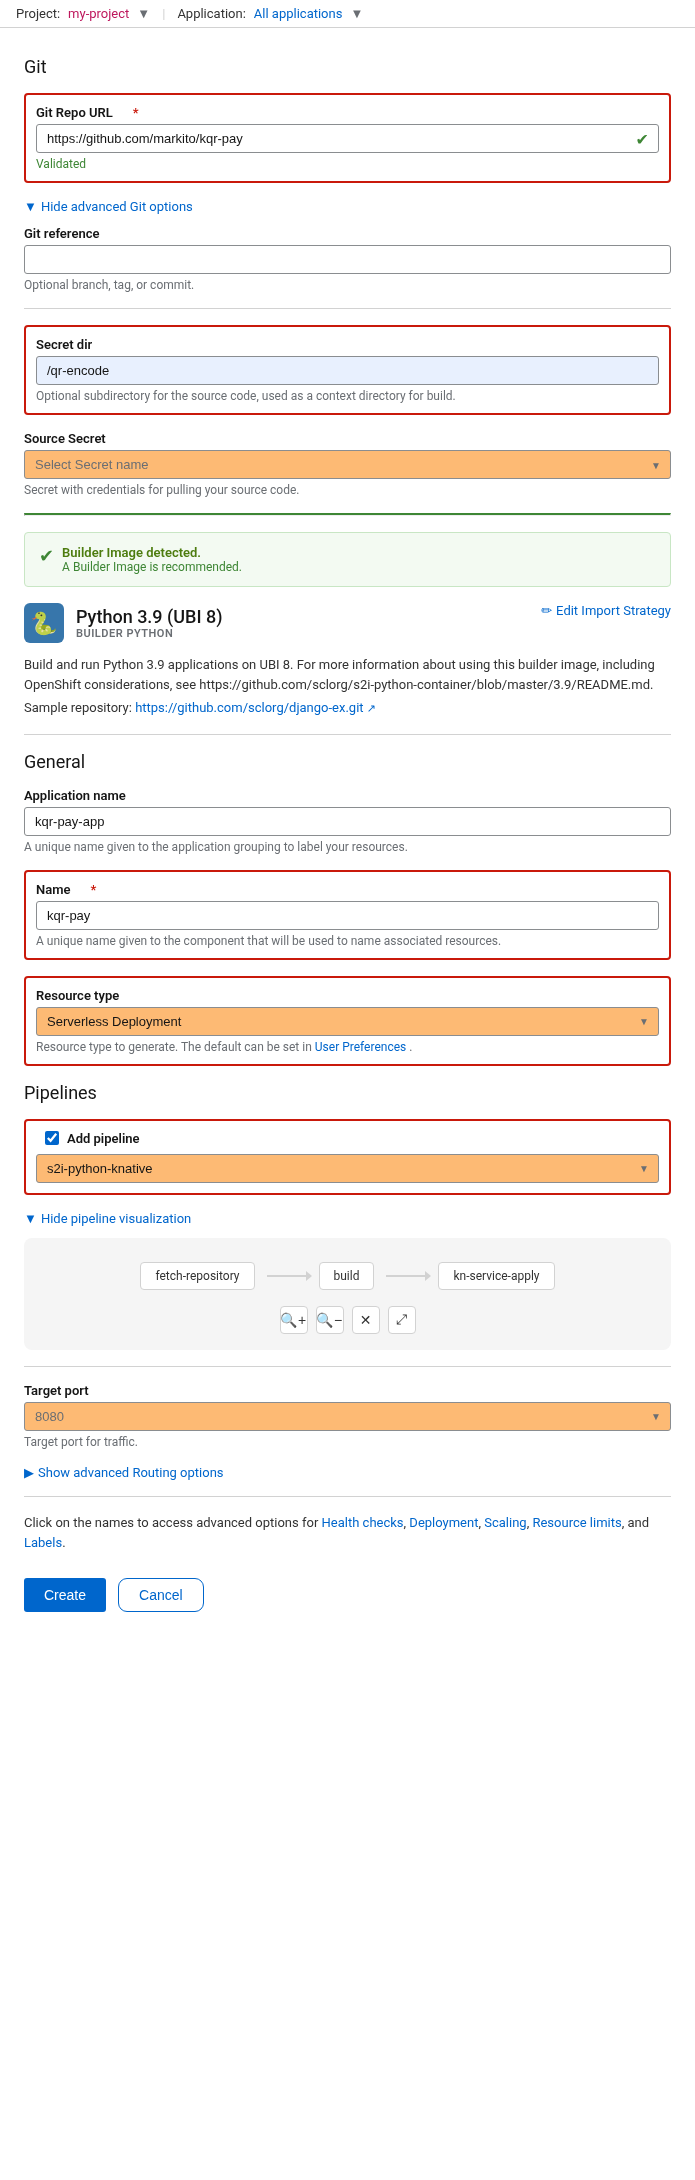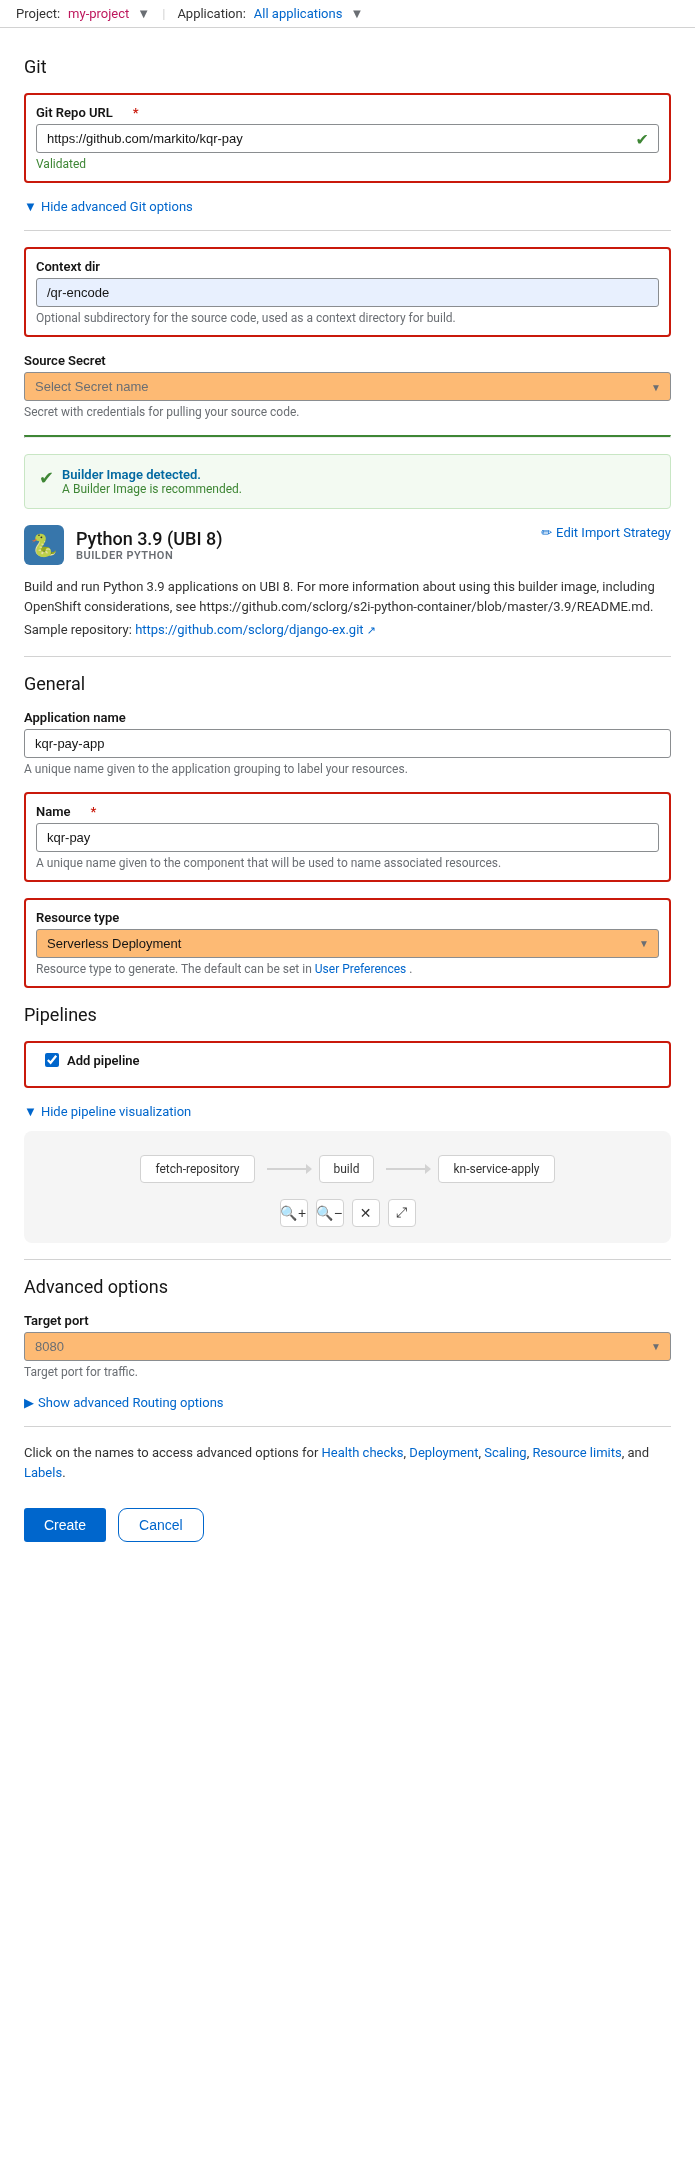--- a/index.html
+++ b/index.html
@@ -157,21 +157,21 @@
       border-radius: 4px;
       padding: 12px 14px;
       margin-bottom: 16px;
       display: flex;
       align-items: flex-start;
       gap: 8px;
     }
 
     .builder-detected-text .title {
       font-weight: 600;
-      color: #0369a1;
+      color: #4d7c0f;
       font-size: 13px;
     }
 
     .builder-detected-text .subtitle {
       font-size: 12px;
       color: #3e8635;
     }
 
     .builder-image-row {
       display: flex;
@@ -403,25 +403,30 @@
       <span class="check-icon">✔</span>
     </div>
     <div class="validated-text">Validated</div>
   </div>
 
   <a class="toggle-link">
     <span>▼</span>
     <span>Hide advanced Git options</span>
   </a>
 
+  <div class="field-group">
+    <div class="field-label">Git reference</div>
+    <input class="field-input" type="text" placeholder="" style="">
+    <div class="field-hint">Optional branch, tag, or commit.</div>
+  </div>
 
   <hr class="divider">
 
   <div class="red-border">
-    <div class="field-label">Context dir</div>
+    <div class="field-label">Secret dir</div>
     <input class="field-input" type="text" style="background: rgb(232, 240, 254);" value="/qr-encode">
     <div class="field-hint">Optional subdirectory for the source code, used as a context directory for build.</div>
   </div>
 
   <div class="field-group">
     <div class="field-label">Source Secret</div>
     <div class="select-wrapper">
       <select class="field-select">
         <option value="">Select Secret name</option>
       </select>
@@ -495,20 +500,25 @@
     </div>
   </div>
 
   <h2 class="section-title">Pipelines</h2>
 
   <div class="red-border">
     <div class="checkbox-row">
       <input type="checkbox" class="checkbox-input" checked="" style="">
       <label class="checkbox-label">Add pipeline</label>
     </div>
+    <div class="pipeline-select-wrapper select-wrapper">
+      <select class="field-select" style="color:#151515;">
+        <option value="s2i-python-knative">s2i-python-knative</option>
+      </select>
+    </div>
   </div>
 
   <a class="toggle-link">
     <span>▼</span>
     <span>Hide pipeline visualization</span>
   </a>
 
   <div class="pipeline-viz">
     <div class="pipeline-stages">
       <div class="pipeline-stage">fetch-repository</div>
@@ -520,21 +530,20 @@
     <div class="pipeline-controls">
       <button class="pipeline-btn" title="Zoom in">🔍+</button>
       <button class="pipeline-btn" title="Zoom out">🔍−</button>
       <button class="pipeline-btn" title="Reset zoom">✕</button>
       <button class="pipeline-btn" title="Fit to screen">⤢</button>
     </div>
   </div>
 
   <hr class="divider">
 
-  <h2 class="section-title">Advanced options</h2>
 
   <div class="field-group">
     <div class="field-label">Target port</div>
     <div class="select-wrapper">
       <select class="field-select">
         <option value="8080">8080</option>
       </select>
     </div>
     <div class="field-hint">Target port for traffic.</div>
   </div>

